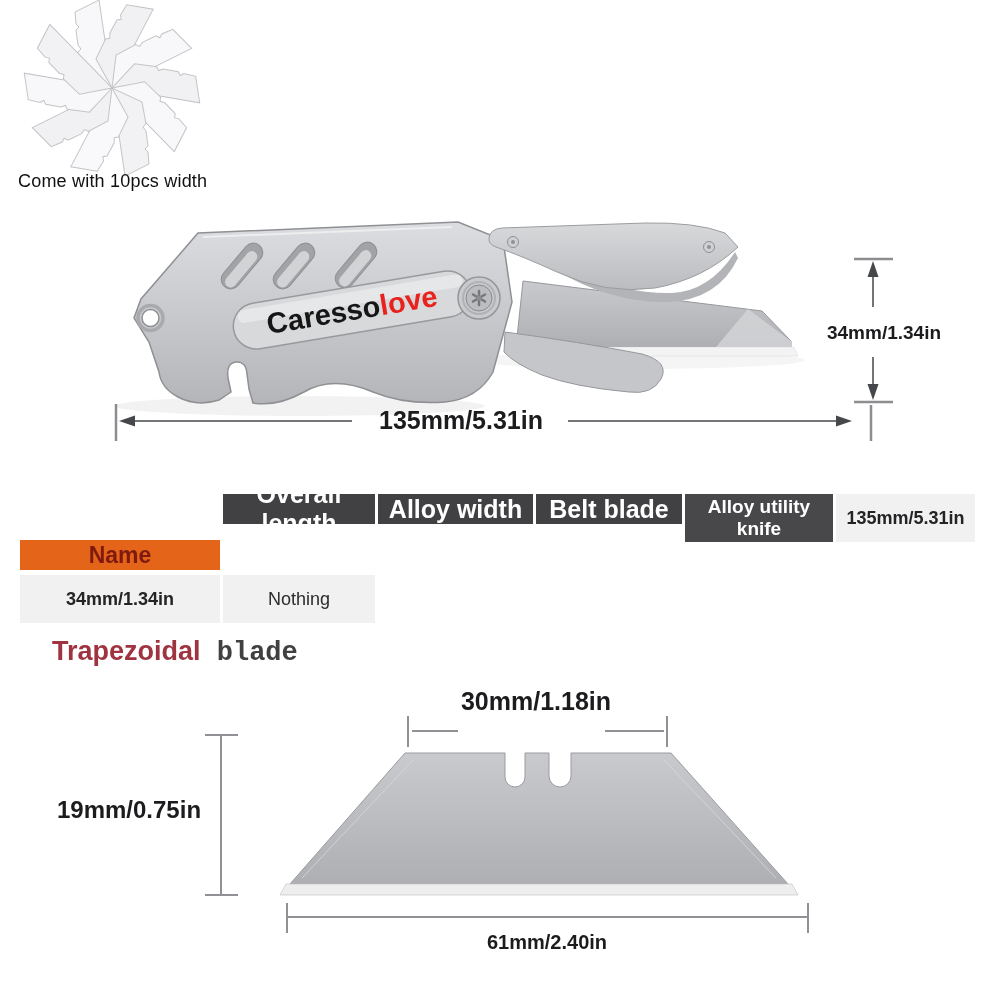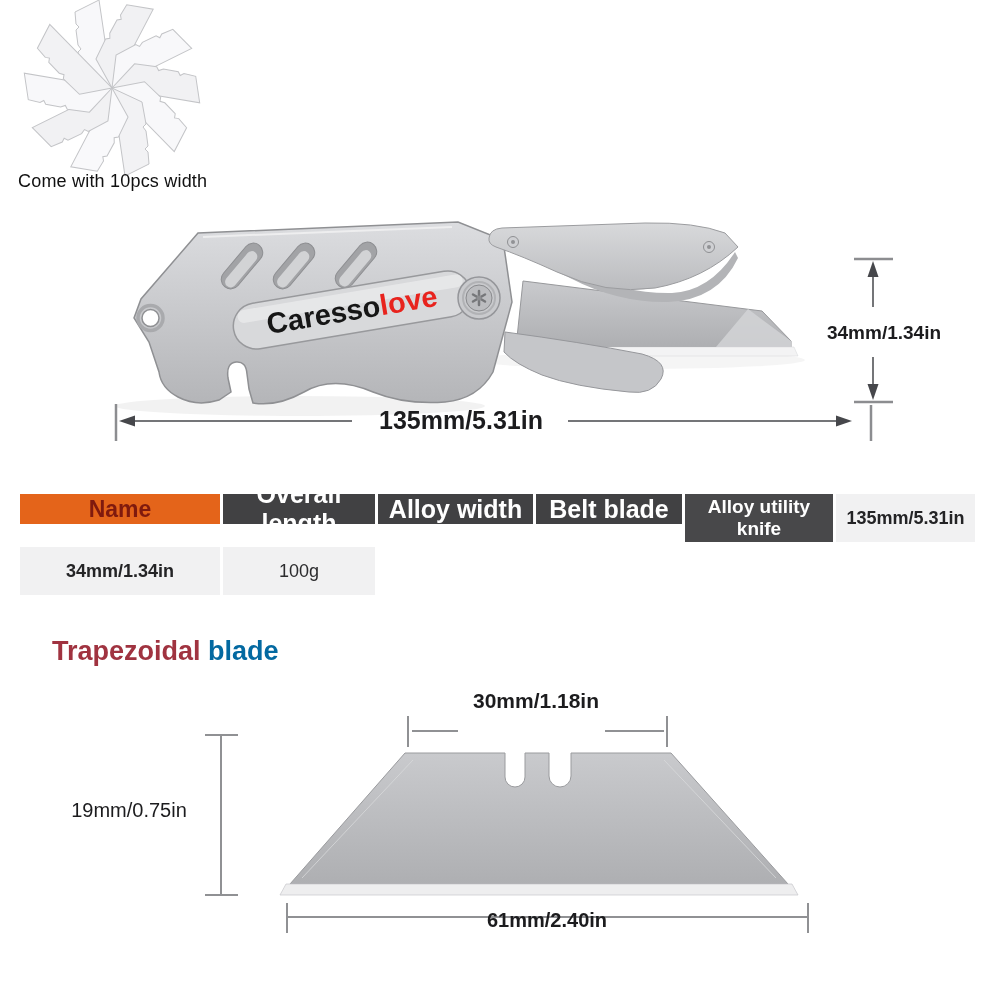--- a/index.html
+++ b/index.html
@@ -7,34 +7,34 @@
     position:relative;width:1000px;height:1000px;background:#ffffff;
     font-family:"Liberation Sans",sans-serif;overflow:hidden;color:#1a1a1a;
   }
   .art{position:absolute;left:0;top:0;width:1000px;height:1000px;}
   .label{position:absolute;white-space:nowrap;}
   .label.center{transform:translate(-50%,-50%);}
   .caption-blades{left:18px;top:171px;font-size:18px;font-weight:500;color:#101010;letter-spacing:.2px;}
   .dim-label{color:#1c1c1e;}
   .handle-width-label{left:884px;top:333px;font-size:19px;font-weight:700;}
   .overall-length-label{left:461px;top:420px;font-size:25px;font-weight:700;}
-  .blade-top-label{left:536px;top:701px;font-size:21px;font-weight:700;}
-  .blade-height-label{left:129px;top:810px;font-size:20px;font-weight:400;}
-  .blade-bottom-label{left:547px;top:920px;font-size:20px;font-weight:600;}
+  .blade-top-label{left:536px;top:701px;font-size:25px;font-weight:700;}
+  .blade-height-label{left:129px;top:810px;font-size:24px;font-weight:700;}
+  .blade-bottom-label{left:547px;top:942px;font-size:20px;font-weight:600;}
   .section-title{left:52px;top:636px;font-size:27px;font-weight:600;}
   .section-title .accent{color:#a03340;}
-  .section-title .rest{color:#0369a1;}
+  .section-title .rest{color:#404040;font-family:Liberation Mono, monospace;}
   .spec-table{
     position:absolute;left:20px;top:494px;display:grid;
     grid-template-columns:200px 152px 155px 146px 148px 139px;
     column-gap:3px;row-gap:5px;
   }
   .cell{display:flex;align-items:center;justify-content:center;text-align:center;}
   .hcell{height:30px;background:#414143;color:#ffffff;font-size:25px;font-weight:700;}
-  .hcell.name{background:#e4641a;color:#7f1a0e;font-size:23px;}
+  .hcell.name{background:#e4641a;color:#7f1a0e;font-size:23px;margin-top:46px;}
   .dcell{height:48px;background:#f1f1f2;color:#2c2c2e;font-size:18px;}
   .dcell.name{background:#48484a;color:#ffffff;font-size:19px;font-weight:700;}
   .dcell.boldval{font-weight:700;color:#242426;}
 </style>
 </head>
 <body>
 
 <div class="canvas">
 
   <svg class="art" viewBox="0 0 1000 1000" xmlns="http://www.w3.org/2000/svg">
@@ -185,21 +185,21 @@
 
   <div class="spec-table">
     <div class="cell hcell name">Name</div>
     <div class="cell hcell">Overall length</div>
     <div class="cell hcell">Alloy width</div>
     <div class="cell hcell">Belt blade</div>
 
     <div class="cell dcell name">Alloy utility knife</div>
     <div class="cell dcell boldval">135mm/5.31in</div>
     <div class="cell dcell boldval">34mm/1.34in</div>
-    <div class="cell dcell">100g</div>
+    <div class="cell dcell">Nothing</div>
   </div>
 
   <div class="label section-title"><span class="accent">Trapezoidal</span><span class="rest"> blade</span></div>
 
   <div class="label center dim-label blade-top-label">30mm/1.18in</div>
   <div class="label center dim-label blade-height-label">19mm/0.75in</div>
   <div class="label center dim-label blade-bottom-label">61mm/2.40in</div>
 
 </div>
 

